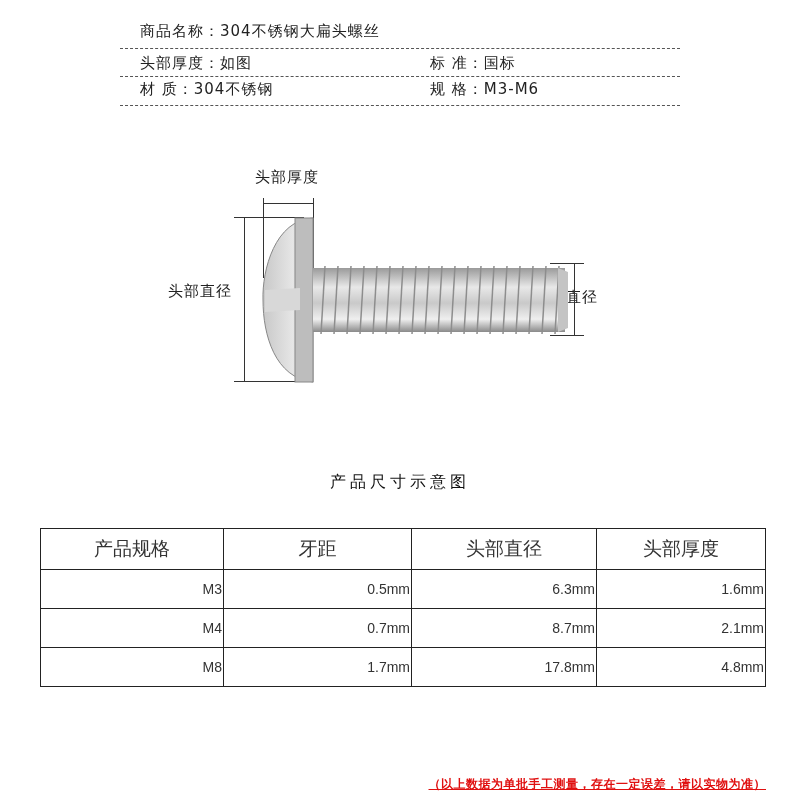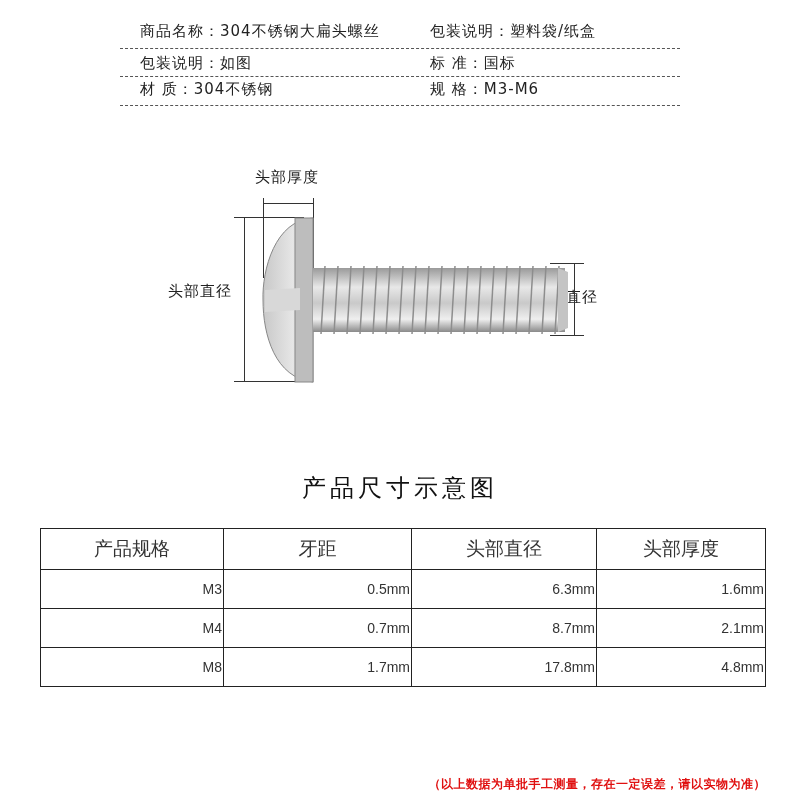--- a/index.html
+++ b/index.html
@@ -9,39 +9,38 @@
   .spec-row { position:absolute; left:0; width:560px; height:24px; font-size:15px; letter-spacing:1px; color:#222; }
   .spec-row .l, .spec-row .r { position:absolute; top:2px; white-space:nowrap; }
   .spec-row .l { left:20px; }
   .spec-row .r { left:310px; }
   .dash { position:absolute; left:0; width:560px; border-top:1px dashed #555; }
 
   .diagram { position:absolute; left:150px; top:160px; width:500px; height:240px; }
   .lbl { position:absolute; font-size:15px; color:#222; letter-spacing:1px; white-space:nowrap; }
   .dim { position:absolute; background:#333; }
 
-  .title { position:absolute; top:472px; left:0; width:800px; text-align:center; font-size:24px; letter-spacing:4px; color:#111; }
+  .title { position:absolute; top:472px; left:0; width:800px; text-align:center; font-size:16px; letter-spacing:4px; color:#111; }
 
   table.dims { position:absolute; left:40px; top:528px; width:726px; border-collapse:collapse; font-family:"Liberation Sans", sans-serif; }
   table.dims th, table.dims td { border:1.5px solid #222; text-align:center; color:#333; }
   table.dims th { height:38px; font-weight:normal; font-size:19px; }
   table.dims td { height:36px; font-size:14px;text-align:right; }
-  .note { position:absolute; top:776px; right:34px; font-size:12px; color:#e01010; font-weight:bold; letter-spacing:0.5px; }
+  .note { position:absolute; top:776px; right:34px; font-size:12px; color:#e01010; font-weight:bold; letter-spacing:0.5px;text-decoration:underline; }
 </style>
 </head>
 <body>
 
 <div class="spec" style="top:18px;">
   <div class="spec-row" style="top:2px;">
     <span class="l"><span>商品名称：</span><span>304不锈钢大扁头螺丝</span></span>
-    <span class="r"><span>包装说明：</span><span>塑料袋/纸盒</span></span>
   </div>
   <div class="dash" style="top:30px;"></div>
   <div class="spec-row" style="top:34px;">
-    <span class="l"><span>包装说明：</span><span>如图</span></span>
+    <span class="l"><span>头部厚度：</span><span>如图</span></span>
     <span class="r"><span>标    准：</span><span>国标</span></span>
   </div>
   <div class="dash" style="top:58px;"></div>
   <div class="spec-row" style="top:60px;">
     <span class="l"><span>材      质：</span><span>304不锈钢</span></span>
     <span class="r"><span>规    格：</span><span>M3-M6</span></span>
   </div>
   <div class="dash" style="top:87px;"></div>
 </div>
 

